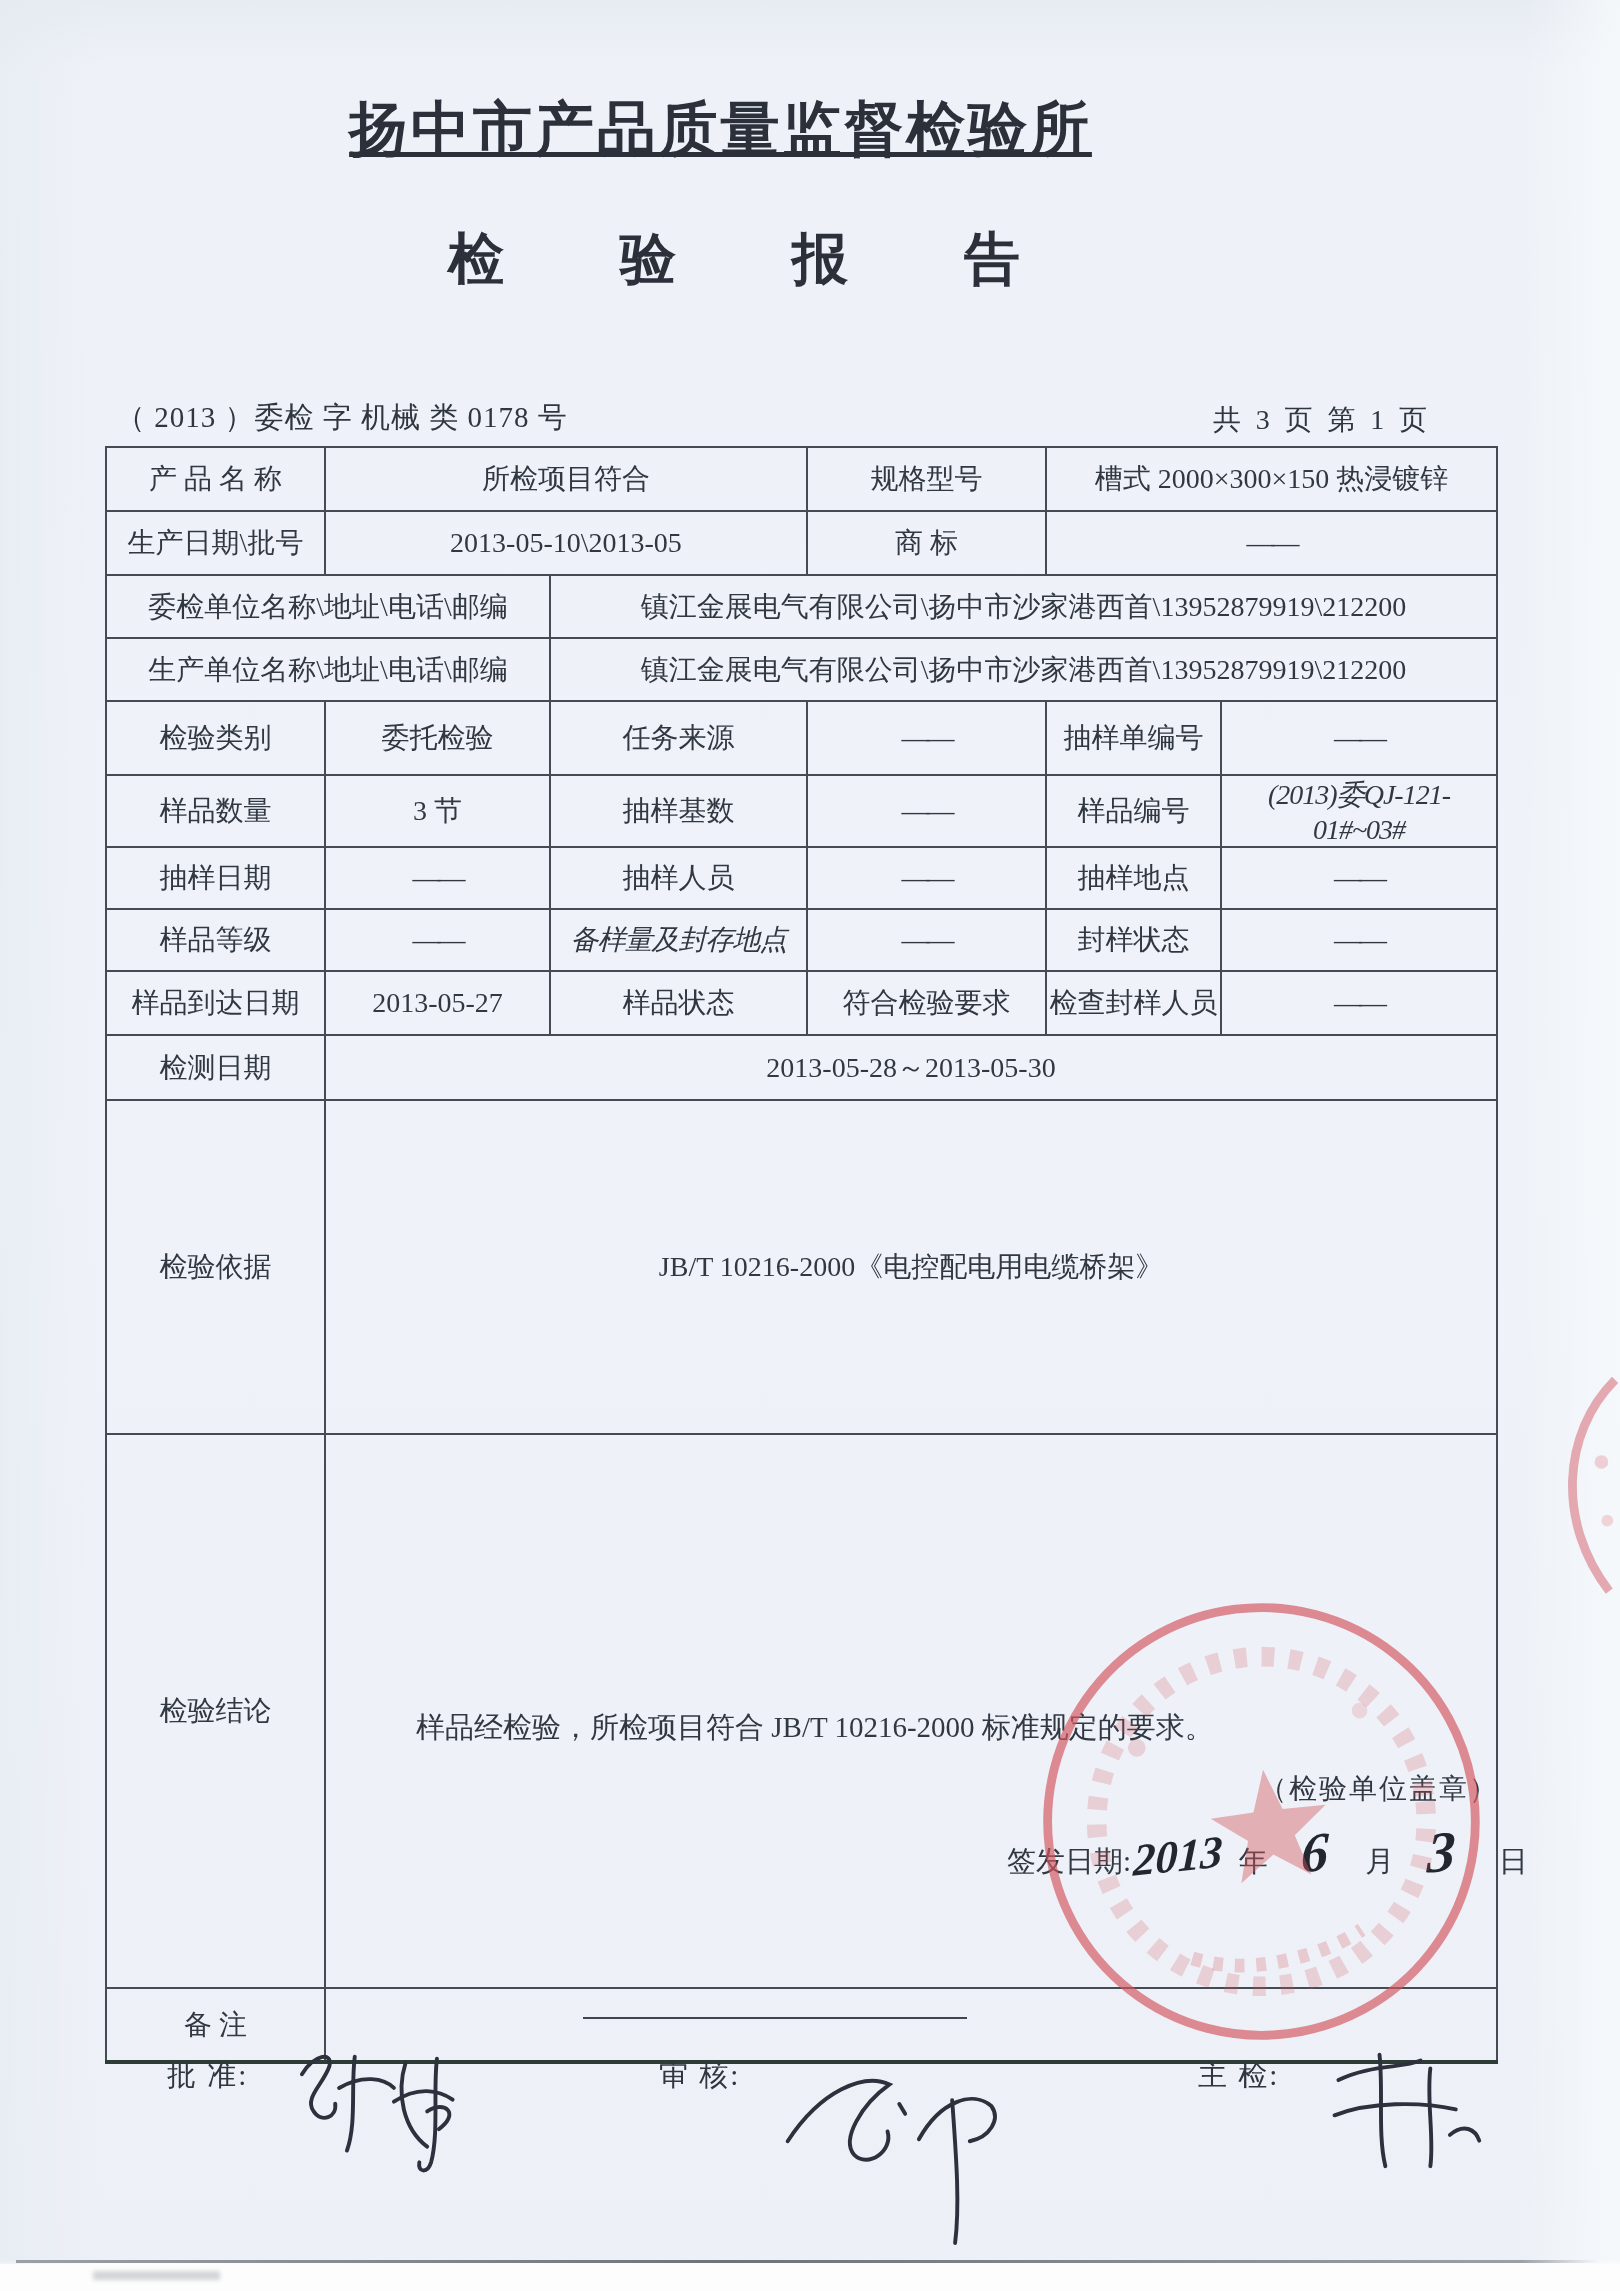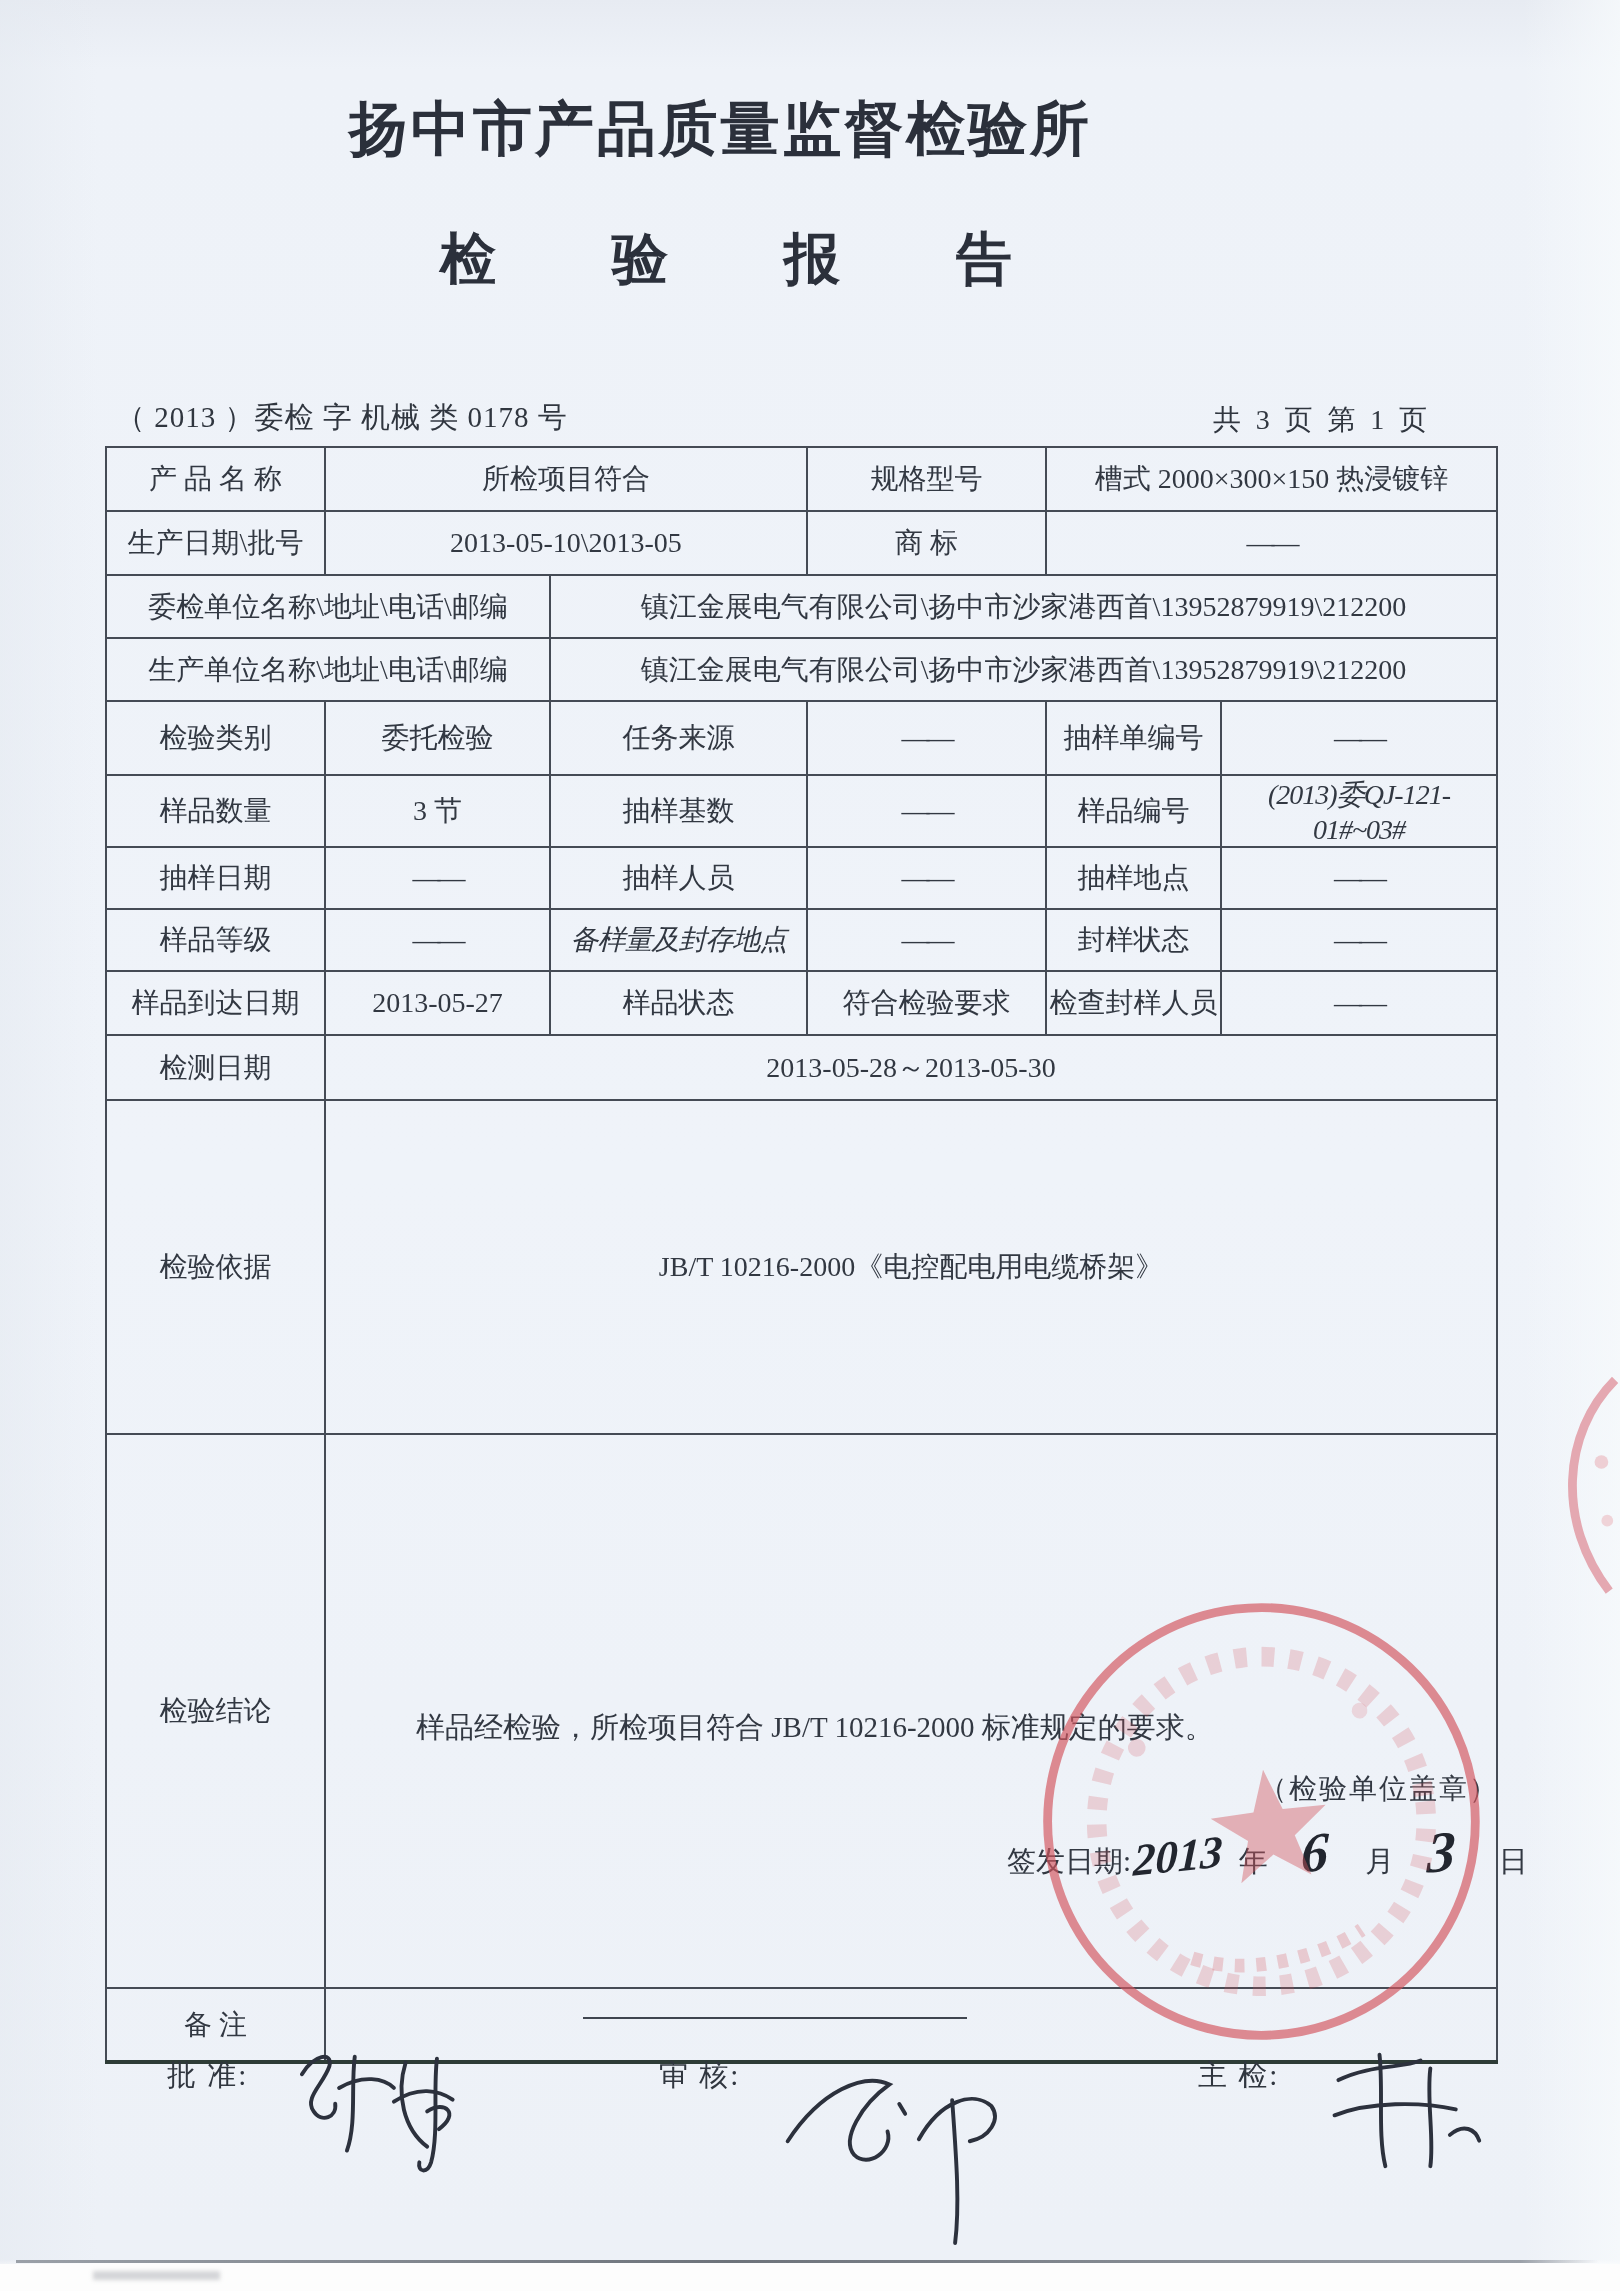--- a/index.html
+++ b/index.html
@@ -4,22 +4,22 @@
 <style>
   html,body { margin:0; padding:0; background:#ffffff; }
   .page {
     position:relative; width:1620px; height:2292px; overflow:hidden;
     font-family:"Liberation Serif","DejaVu Serif",serif; color:#30363f;
     background:
       linear-gradient(90deg, rgba(228,233,240,.55) 0%, rgba(238,242,248,0) 6%, rgba(238,242,248,0) 94%, rgba(247,250,252,.8) 100%),
       linear-gradient(180deg, #e7ebf2 0px, #eef2f8 69px, #eff3f9 1176px, #edf1f7 2235px, #edf1f7 2260px, #ffffff 2264px);
   }
   .org-title { position:absolute; top:90px; left:0; width:1441px; text-align:center;
-    font-size:59px; font-weight:600; letter-spacing:2.9px; color:#2b303b; }
-  .report-title { position:absolute; top:222px; left:0; width:1423px; text-align:center;
+    font-size:59px; font-weight:600; letter-spacing:2.9px; color:#2b303b;text-decoration:underline; }
+  .report-title { position:absolute; top:222px; left:8px; width:1423px; text-align:center;
     font-size:56px; font-weight:700; letter-spacing:51px; color:#2b303b;padding-left:40px; }
   .report-no { position:absolute; top:398px; left:116px; font-size:29px; letter-spacing:1px; }
   .page-info  { position:absolute; top:401px; left:1213px; font-size:28px; letter-spacing:3.9px; }
 
   table.report { position:absolute; left:105px; top:446px; width:1392px;
     border-collapse:collapse; table-layout:fixed;
     border:2.9px solid #3b414b; border-bottom:4.9px solid #2e3c37; }
   table.report td { border:2px solid #454b55; text-align:center; vertical-align:middle;
     font-size:28px; padding:0; color:#323842; }
   td.sm   { font-size:23.5px; letter-spacing:-1px;font-style:italic; }

